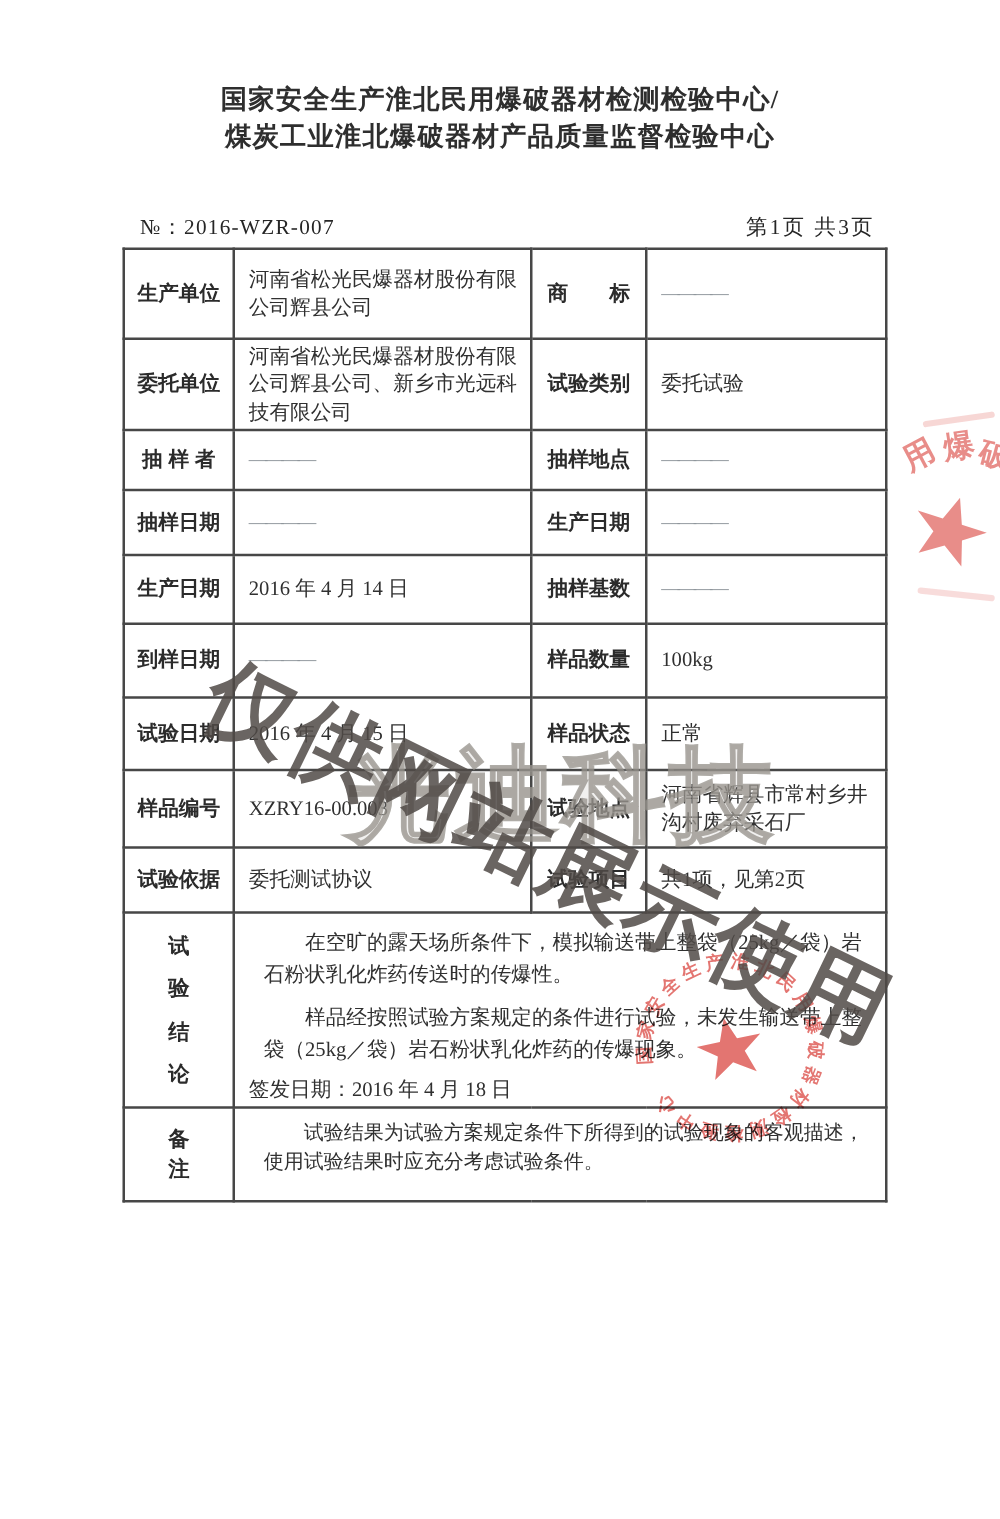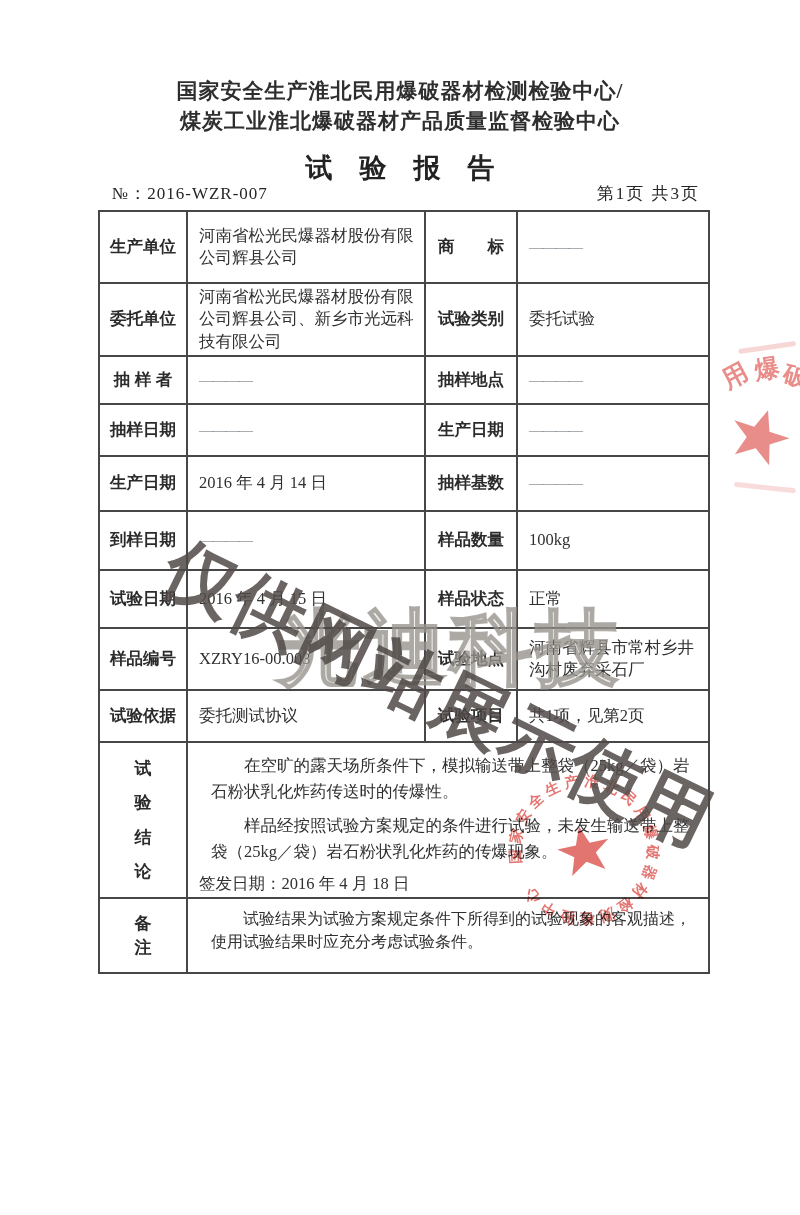--- a/index.html
+++ b/index.html
@@ -1,17 +1,17 @@
 <!DOCTYPE html>
 <html><head>
 <meta charset="utf-8">
 <style>
   html,body { margin:0; padding:0; background:#ffffff; }
   .page {
-    position:relative; width:800px; height:964px; margin:12px auto;
+    position:relative; width:800px; height:964px; margin:0 auto;
     background:#ffffff; overflow:hidden;
     font-family:"Liberation Serif", serif; color:#262626;
   }
   
   .doc-header { position:absolute; left:0; top:64px; width:100%; text-align:center; z-index:1; }
   .org-line { font-size:21px; font-weight:700; letter-spacing:1px; line-height:30px; color:#2e2e2e; }
   .doc-title { margin-top:14px; font-size:27px; font-weight:700; color:#222; }
   .meta-line { position:absolute; top:170px; left:0; width:100%; height:24px; z-index:1; }
   .report-no { position:absolute; left:112px; top:0; font-size:17px; letter-spacing:1px; }
   .page-info { position:absolute; right:100px; top:0; font-size:17px; letter-spacing:2px; }
@@ -75,21 +75,20 @@
   }
 </style>
 </head>
 <body>
 
 <div class="page">
 
   <div class="doc-header">
     <div class="org-line">国家安全生产淮北民用爆破器材检测检验中心/</div>
     <div class="org-line">煤炭工业淮北爆破器材产品质量监督检验中心</div>
-    <div class="doc-title">试　验　报　告</div>
   </div>
   <div class="meta-line">
     <span class="report-no">№：2016-WZR-007</span>
     <span class="page-info">第1页  共3页</span>
   </div>
 
   <table class="report">
     <colgroup>
         <col style="width:88px">
         <col style="width:238px">

